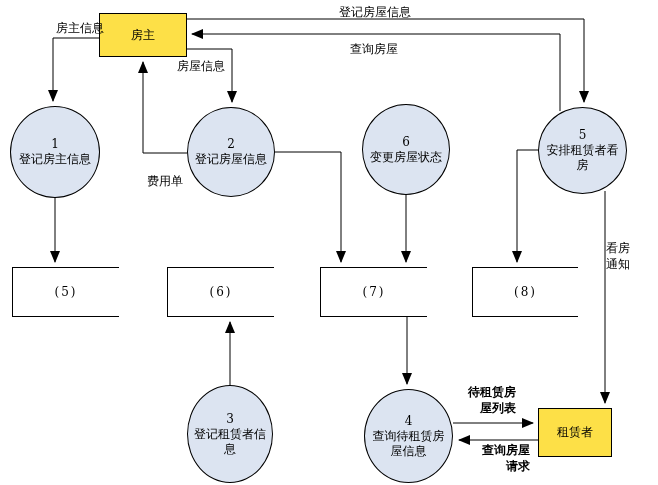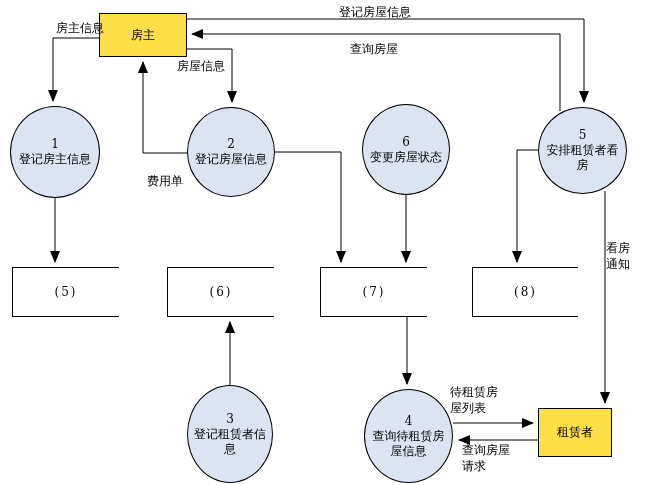--- a/index.html
+++ b/index.html
@@ -10,21 +10,21 @@
   }
   .layer{position:absolute;left:0;top:0;width:658px;height:485px;}
   .node{
     position:absolute;display:flex;align-items:center;justify-content:center;
     text-align:center;box-sizing:border-box;line-height:15px;white-space:pre;
   }
   .entity{border:1px solid #000;background:#fde047;}
   .proc{border:1px solid #000;border-radius:50%;}
   .store{border:1px solid #000;border-right:none;background:#fff;letter-spacing:2px;}
   .lbl{position:absolute;white-space:pre-line;line-height:16px;}
-  .lbl.center{text-align:left;}
+  .lbl.center{text-align:right;font-weight:bold;}
   svg{display:block;}
   polyline{fill:none;stroke:#000;stroke-width:1;}
 </style>
 </head>
 <body>
 
 <div class="canvas">
 
   <svg class="layer" width="658" height="485" viewBox="0 0 658 485">
     <defs>

